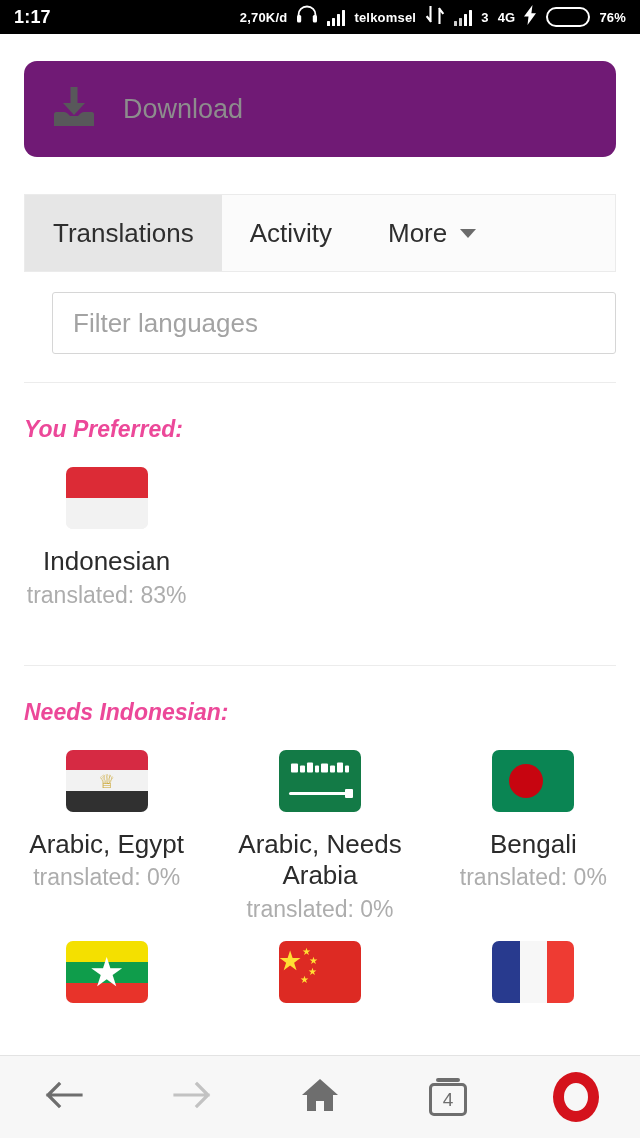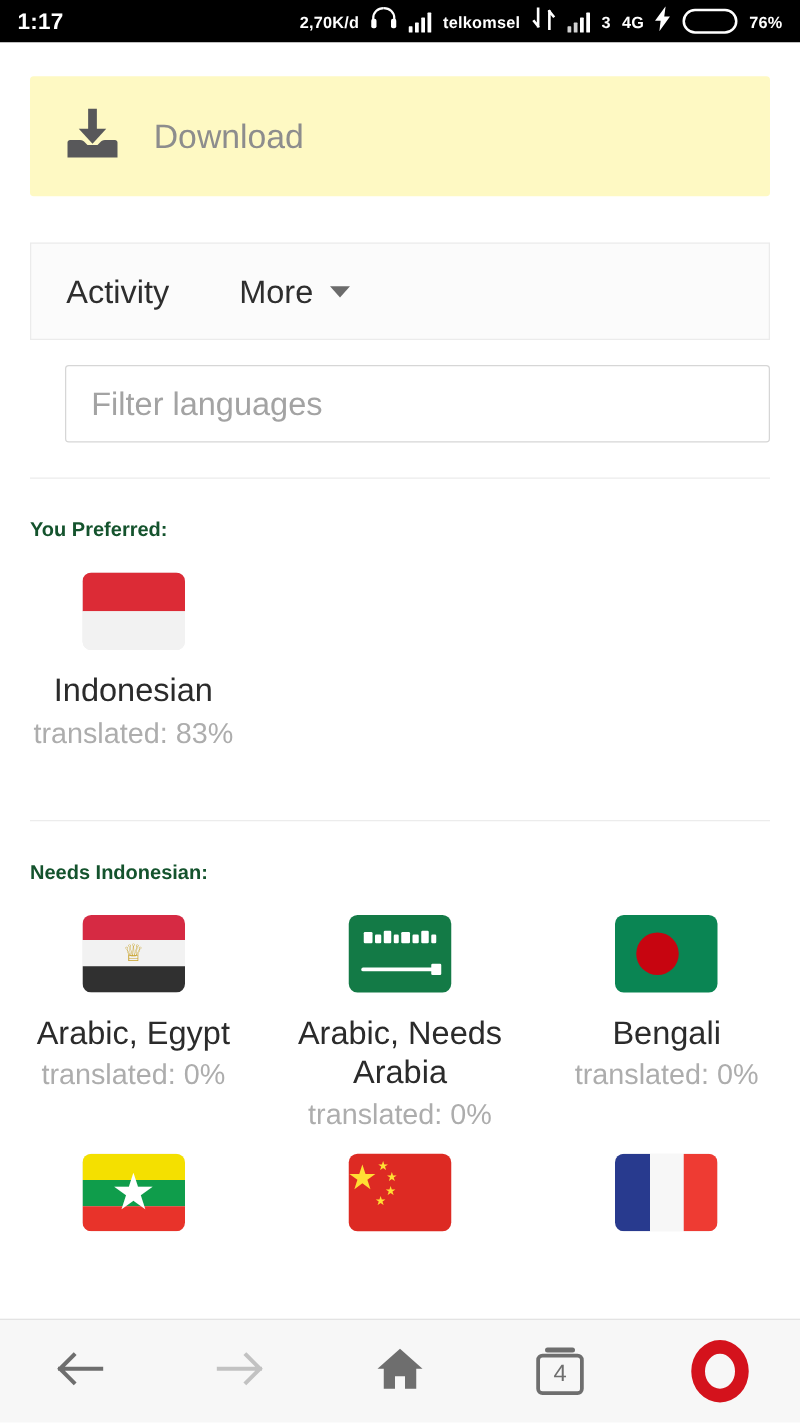--- a/index.html
+++ b/index.html
@@ -50,22 +50,22 @@
   .page {
     position: relative;
     height: calc(1138px - 34px - 83px);
     background: #ffffff;
     overflow: hidden;
   }
 
   .download-btn {
     margin: 27px 24px 0 24px;
     height: 96px;
-    background: #fef9c3;
-    border-radius: 3px;
+    background: #701a75;
+    border-radius: 13px;
     display: flex; align-items: center;
     padding-left: 26px;
   }
   .download-label {
     font-size: 27px; color: #8d8d8d; margin-left: 25px;
     font-weight: normal;
   }
 
   
   .tabs {
@@ -103,22 +103,23 @@
     outline: none;
   }
   .filter::placeholder { color: #a3a3a3; }
 
   .divider {
     height: 1px; background: #ececec;
     margin: 28px 24px 0 24px;
   }
 
   .section-title {
-    font-size: 16px; font-weight: bold; color: #14532d;
+    font-size: 23px; font-weight: bold; color: #ec4899;
     margin: 33px 0 0 24px;
+    font-style: italic;
   }
 
   
   .grid {
     display: flex; flex-wrap: wrap;
     margin-top: 24px;
   }
   .lang {
     width: 33.333%;
     display: flex; flex-direction: column; align-items: center;
@@ -304,20 +305,23 @@
       <svg width="48" height="44" viewBox="0 0 48 44">
         <path d="M24 2v20" stroke="#58585a" stroke-width="7" fill="none"></path>
         <path d="M13 18l11 12 11-12z" fill="#58585a"></path>
         <path d="M4 41V29c0-1 1-2 2-2h8c2 0 3 1 4 2l2 2h8l2-2c1-1 2-2 4-2h8c1 0 2 1 2 2v12z" fill="#58585a"></path>
       </svg>
     </span>
     <span class="download-label">Download</span>
   </div>
 
   <div class="tabs">
+    <div class="tab active">
+      <span>Translations</span>
+    </div>
     <div class="tab">
       <span>Activity</span>
     </div>
     <div class="tab more">
       <span>More</span>
       <span class="caret"></span>
     </div>
   </div>
 
   <div class="filter-wrap">

